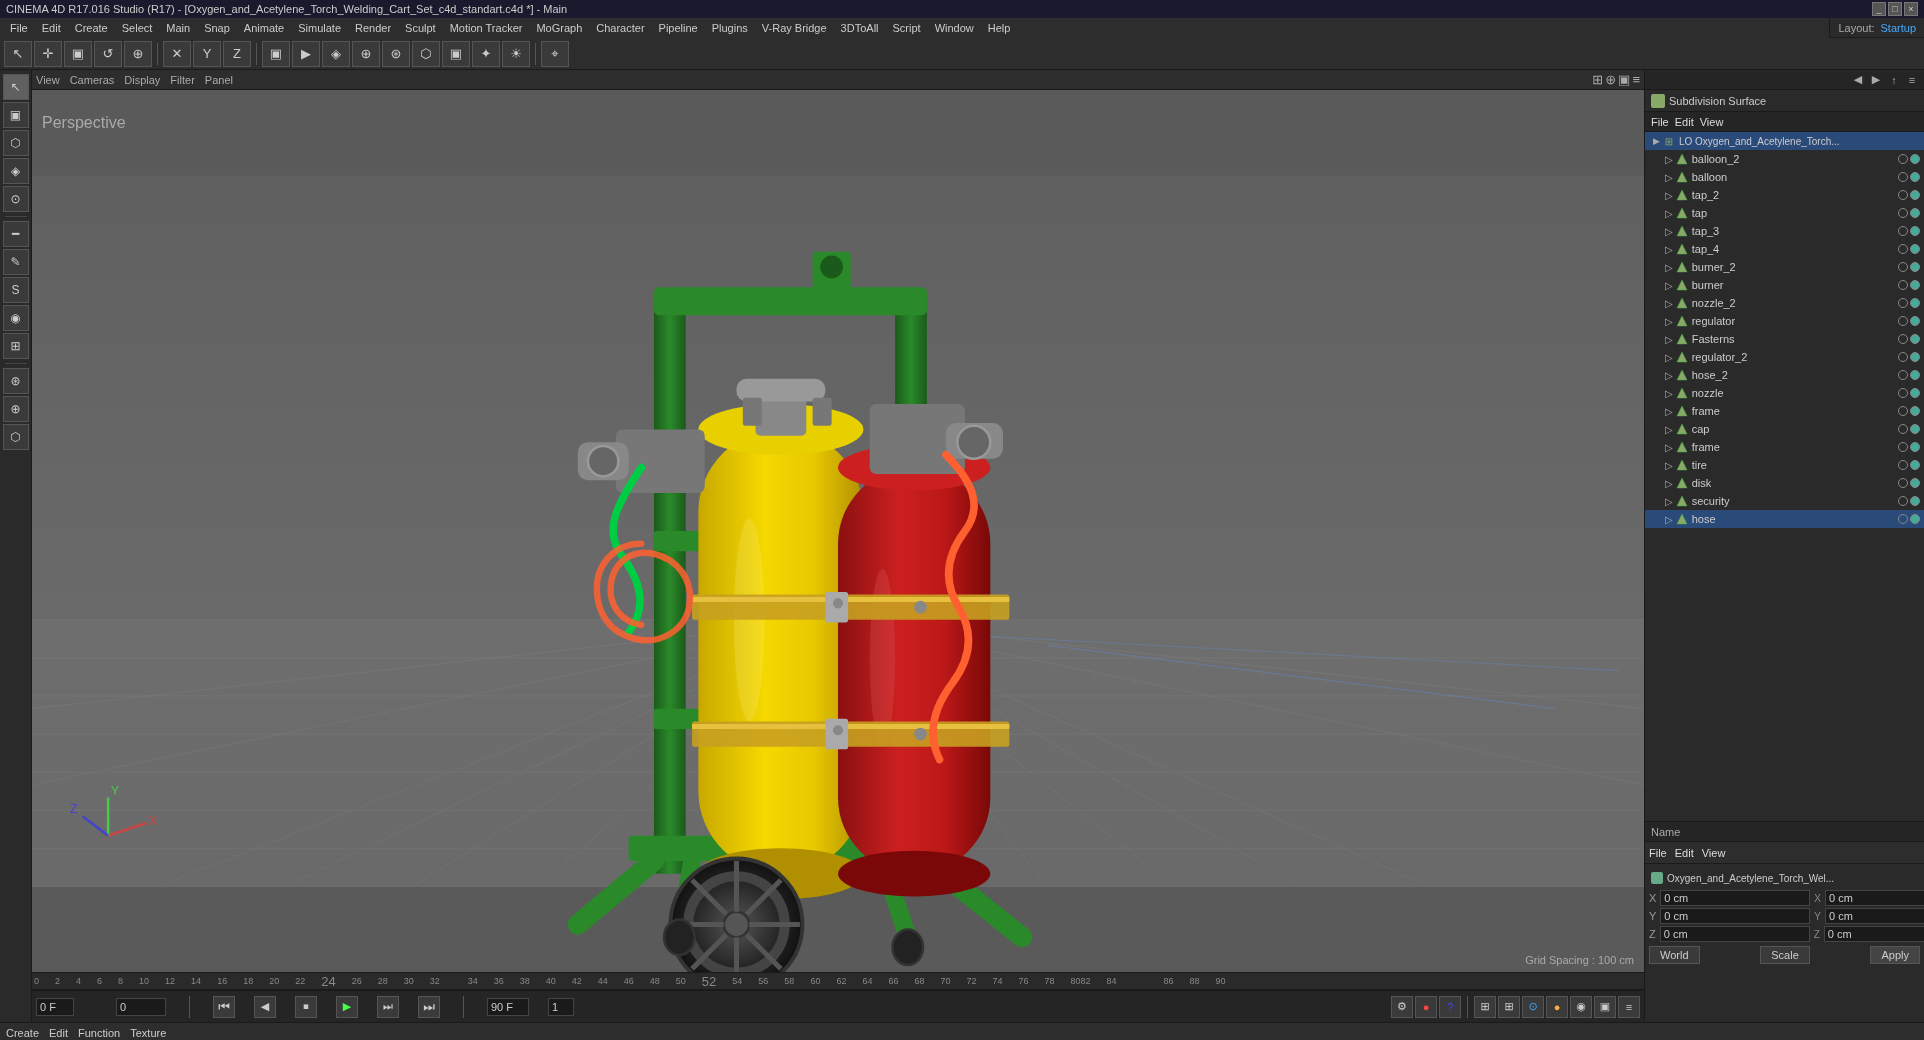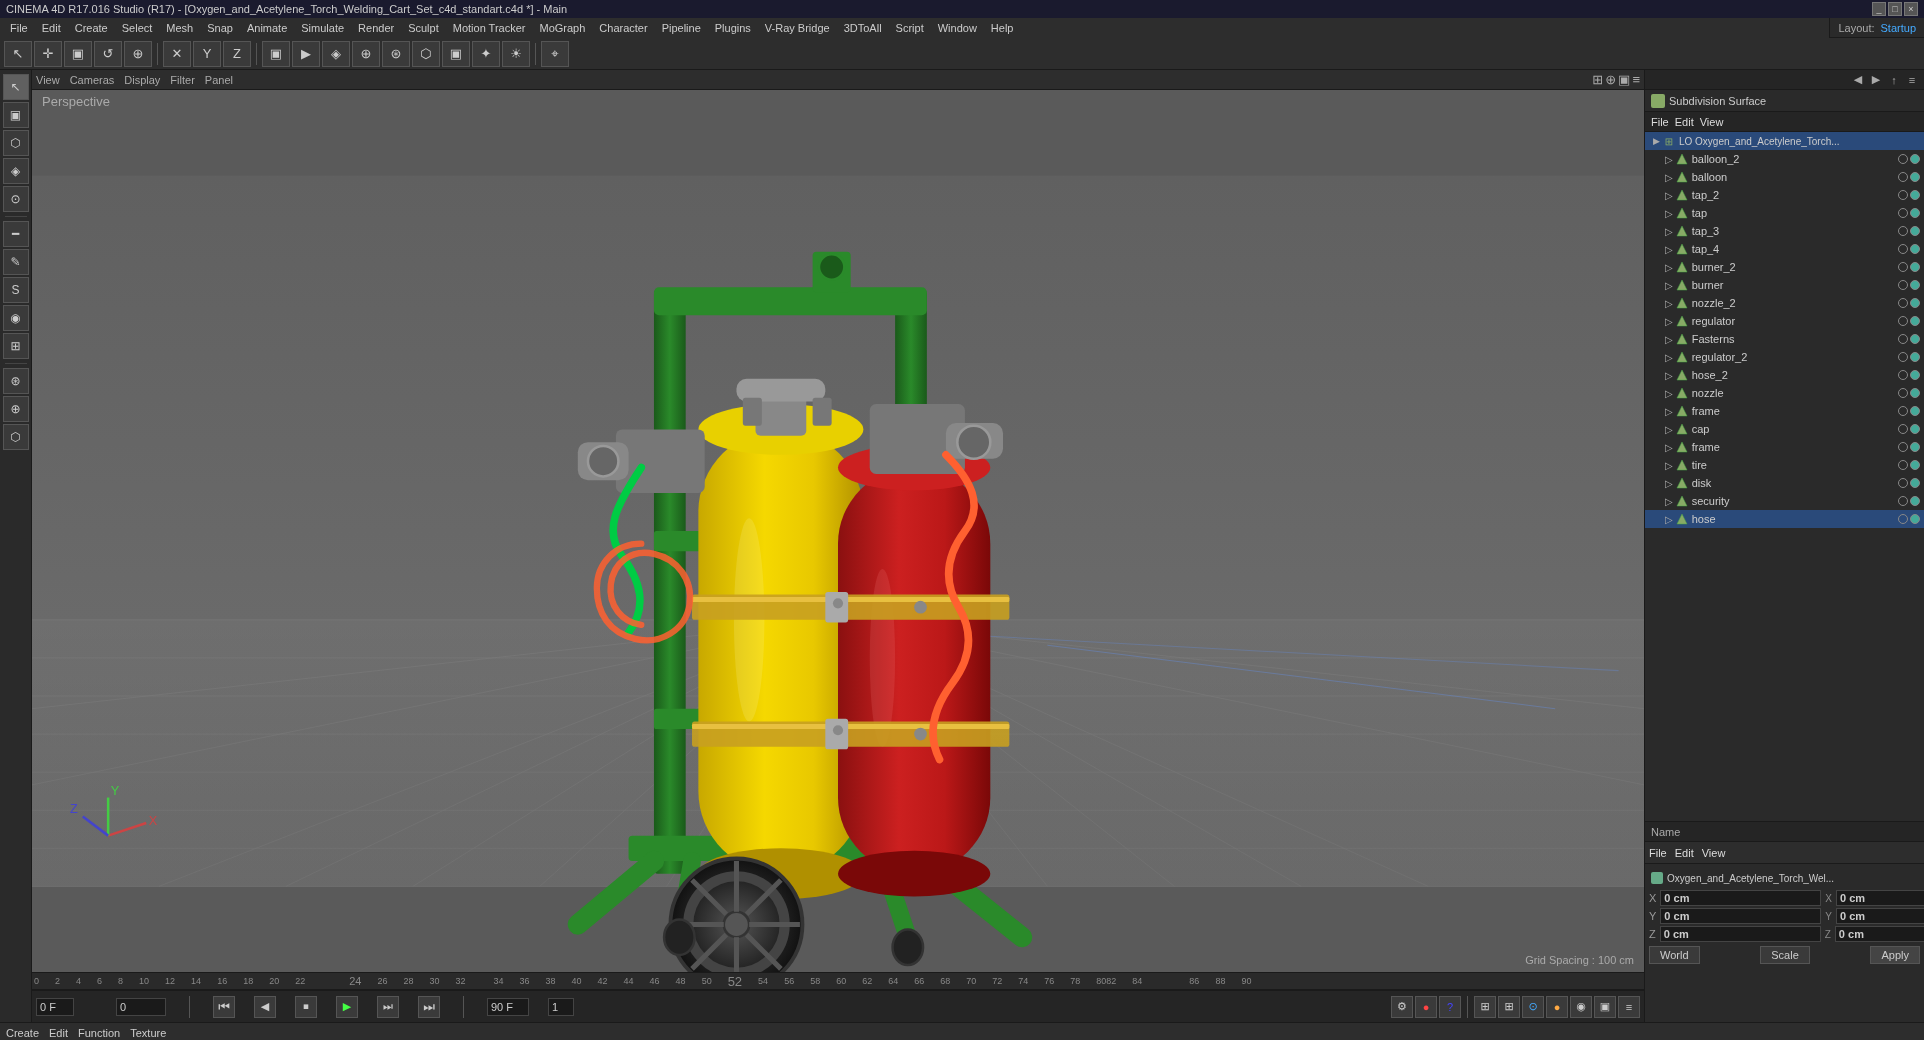--- a/index.html
+++ b/index.html
@@ -125,23 +125,23 @@
       cursor: pointer;
     }
     #viewport {
       flex: 1;
       background: #5a5a5a;
       position: relative;
       overflow: hidden;
     }
     #viewport-label {
       position: absolute;
-      top: 4px; left: 10px;
+      top: 24px; left: 10px;
       color: #aaa;
-      font-size: 13px;
+      font-size: 16px;
     }
     #grid-spacing-label {
       position: absolute;
       bottom: 6px; right: 10px;
       color: #aaa;
       font-size: 11px;
     }
 
     
     #right-panel {
@@ -264,21 +264,20 @@
       text-align: center;
     }
     .attr-input {
       flex: 1;
       height: 16px;
       background: #1a1a1a;
       border: 1px solid #444;
       color: #ccc;
       font-size: 11px;
       padding: 0 3px;
-      font-weight: bold;
     }
     .attr-field-extra {
       width: 16px;
       font-size: 10px;
       color: #888;
       text-align: center;
     }
     .attr-bottom-row {
       display: flex;
       align-items: center;
@@ -455,21 +454,21 @@
   </div>
 </div>
 
 <div id="full-top">
   <div id="menu-bar">
 
   <span class="menu-item">File</span>
       <span class="menu-item">Edit</span>
       <span class="menu-item">Create</span>
       <span class="menu-item">Select</span>
-      <span class="menu-item">Mesh</span>
+      <span class="menu-item">Main</span>
       <span class="menu-item">Snap</span>
       <span class="menu-item">Animate</span>
       <span class="menu-item">Simulate</span>
       <span class="menu-item">Render</span>
       <span class="menu-item">Sculpt</span>
       <span class="menu-item">Motion Tracker</span>
       <span class="menu-item">MoGraph</span>
       <span class="menu-item">Character</span>
       <span class="menu-item">Pipeline</span>
       <span class="menu-item">Plugins</span>
@@ -723,21 +722,21 @@
         <span style="font-size: 9px; color: rgb(136, 136, 136); margin-right: 16px; white-space: nowrap;">4</span>
         <span style="font-size: 9px; color: rgb(136, 136, 136); margin-right: 16px; white-space: nowrap;">6</span>
         <span style="font-size: 9px; color: rgb(136, 136, 136); margin-right: 16px; white-space: nowrap;">8</span>
         <span style="font-size: 9px; color: rgb(136, 136, 136); margin-right: 16px; white-space: nowrap;">10</span>
         <span style="font-size: 9px; color: rgb(136, 136, 136); margin-right: 16px; white-space: nowrap;">12</span>
         <span style="font-size: 9px; color: rgb(136, 136, 136); margin-right: 16px; white-space: nowrap;">14</span>
         <span style="font-size: 9px; color: rgb(136, 136, 136); margin-right: 16px; white-space: nowrap;">16</span>
         <span style="font-size: 9px; color: rgb(136, 136, 136); margin-right: 16px; white-space: nowrap;">18</span>
         <span style="font-size: 9px; color: rgb(136, 136, 136); margin-right: 16px; white-space: nowrap;">20</span>
         <span style="font-size: 9px; color: rgb(136, 136, 136); margin-right: 16px; white-space: nowrap;">22</span>
-        <span style="font-size: 11px; color: rgb(136, 136, 136); margin-right: 16px; white-space: nowrap; margin-left: 28px;">24</span>
+        <span style="font-size: 13px; color: rgb(136, 136, 136); margin-right: 16px; white-space: nowrap;">24</span>
         <span style="font-size: 9px; color: rgb(136, 136, 136); margin-right: 16px; white-space: nowrap;">26</span>
         <span style="font-size: 9px; color: rgb(136, 136, 136); margin-right: 16px; white-space: nowrap;">28</span>
         <span style="font-size: 9px; color: rgb(136, 136, 136); margin-right: 16px; white-space: nowrap;">30</span>
         <span style="font-size: 9px; color: rgb(136, 136, 136); margin-right: 28px; white-space: nowrap;">32</span>
         <span style="font-size: 9px; color: rgb(136, 136, 136); margin-right: 16px; white-space: nowrap;">34</span>
         <span style="font-size: 9px; color: rgb(136, 136, 136); margin-right: 16px; white-space: nowrap;">36</span>
         <span style="font-size: 9px; color: rgb(136, 136, 136); margin-right: 16px; white-space: nowrap;">38</span>
         <span style="font-size: 9px; color: rgb(136, 136, 136); margin-right: 16px; white-space: nowrap;">40</span>
         <span style="font-size: 9px; color: rgb(136, 136, 136); margin-right: 16px; white-space: nowrap;">42</span>
         <span style="font-size: 9px; color: rgb(136, 136, 136); margin-right: 16px; white-space: nowrap;">44</span>

